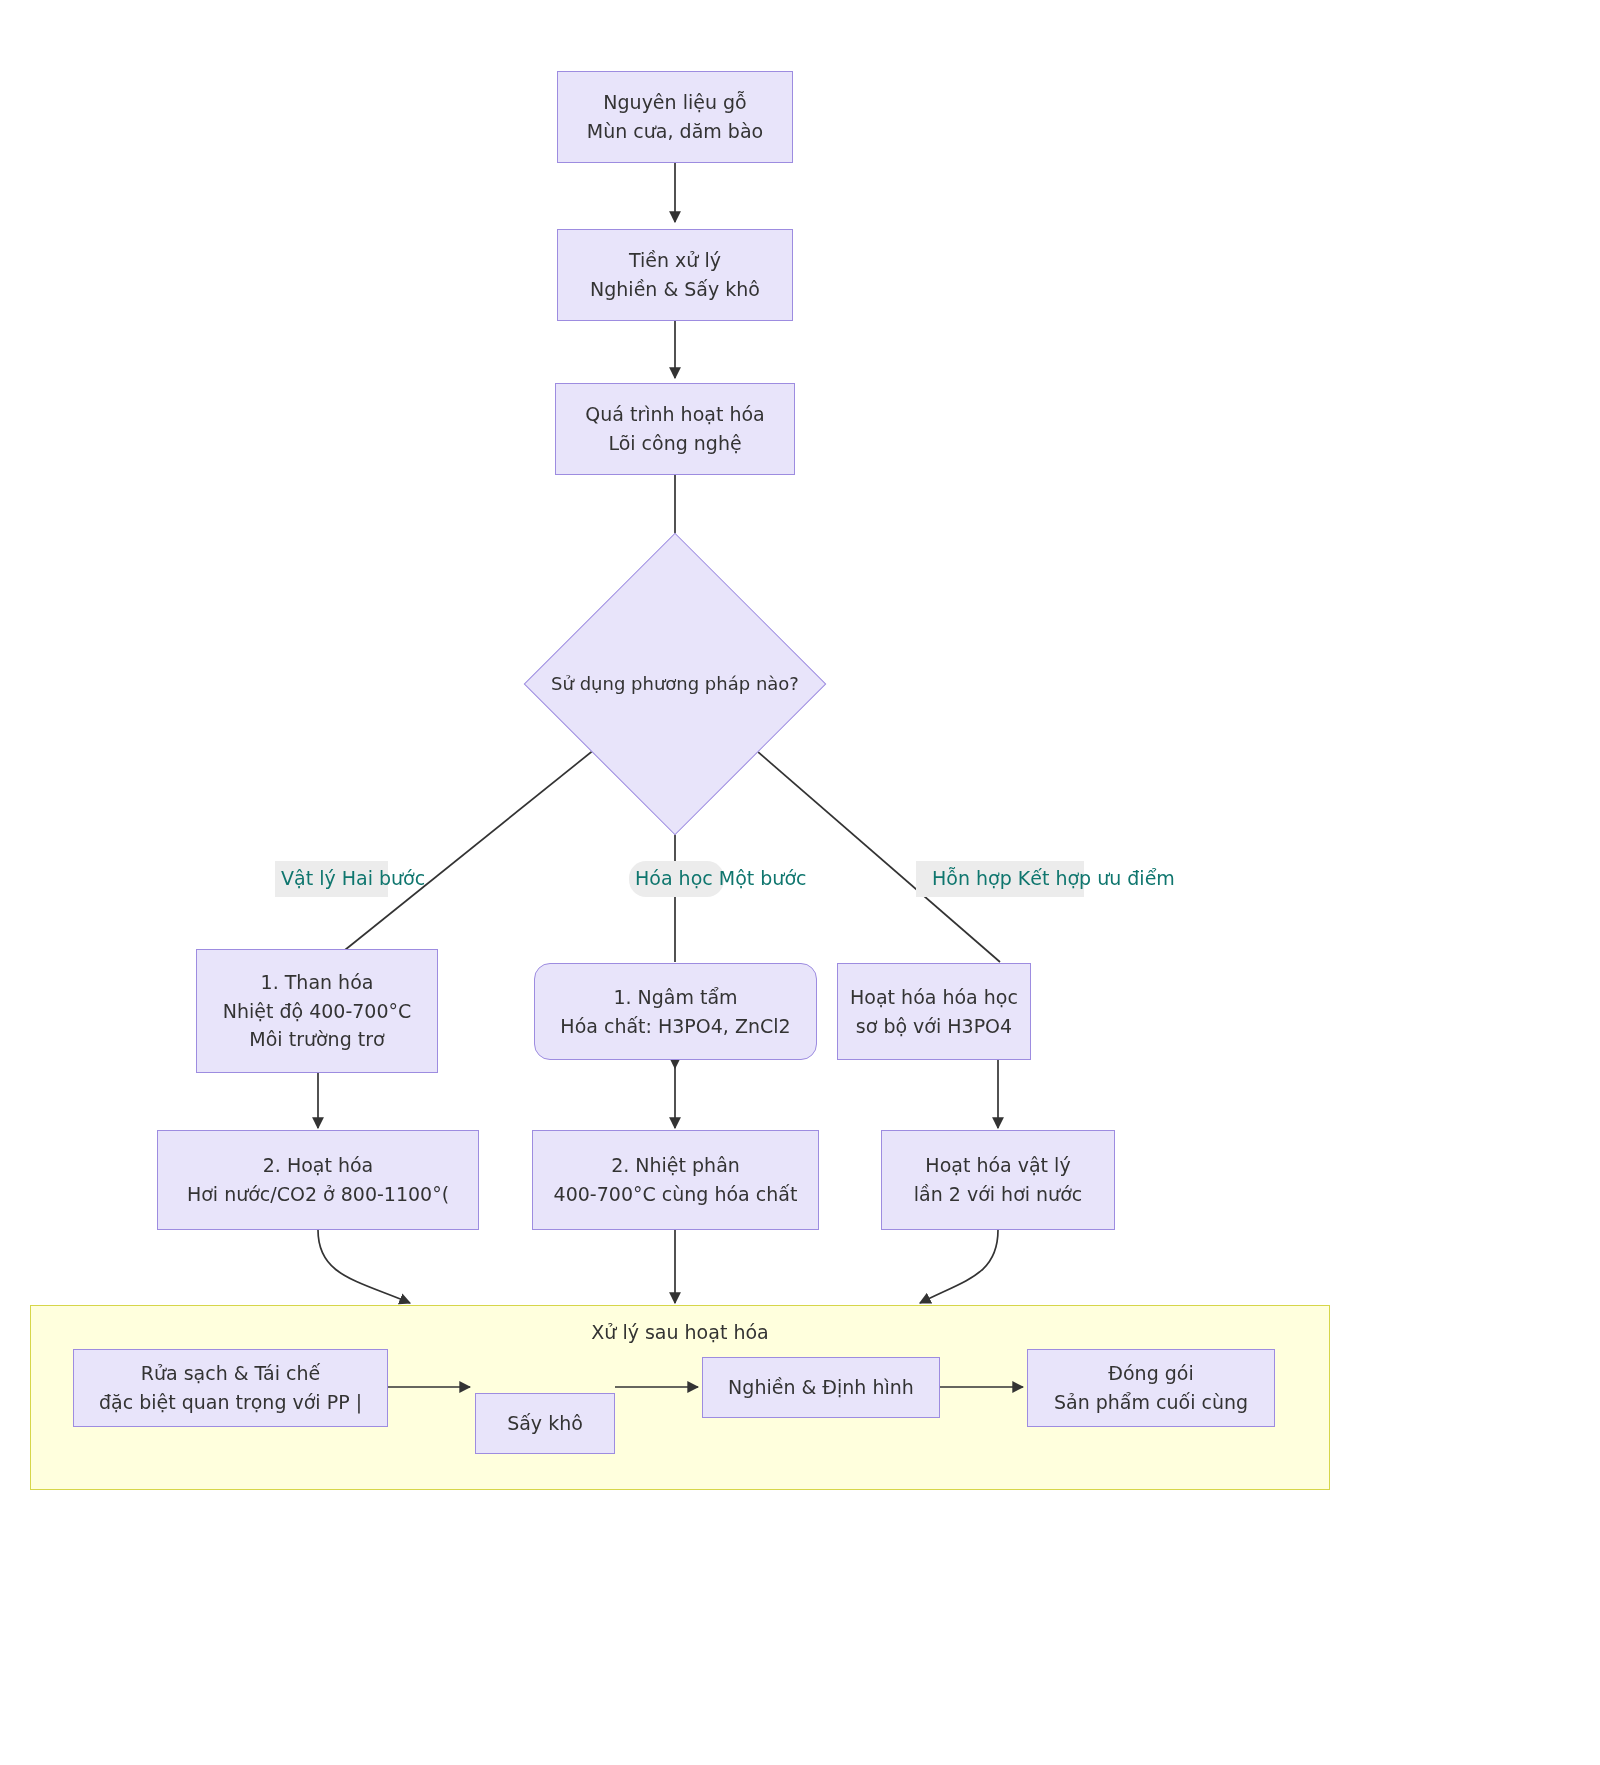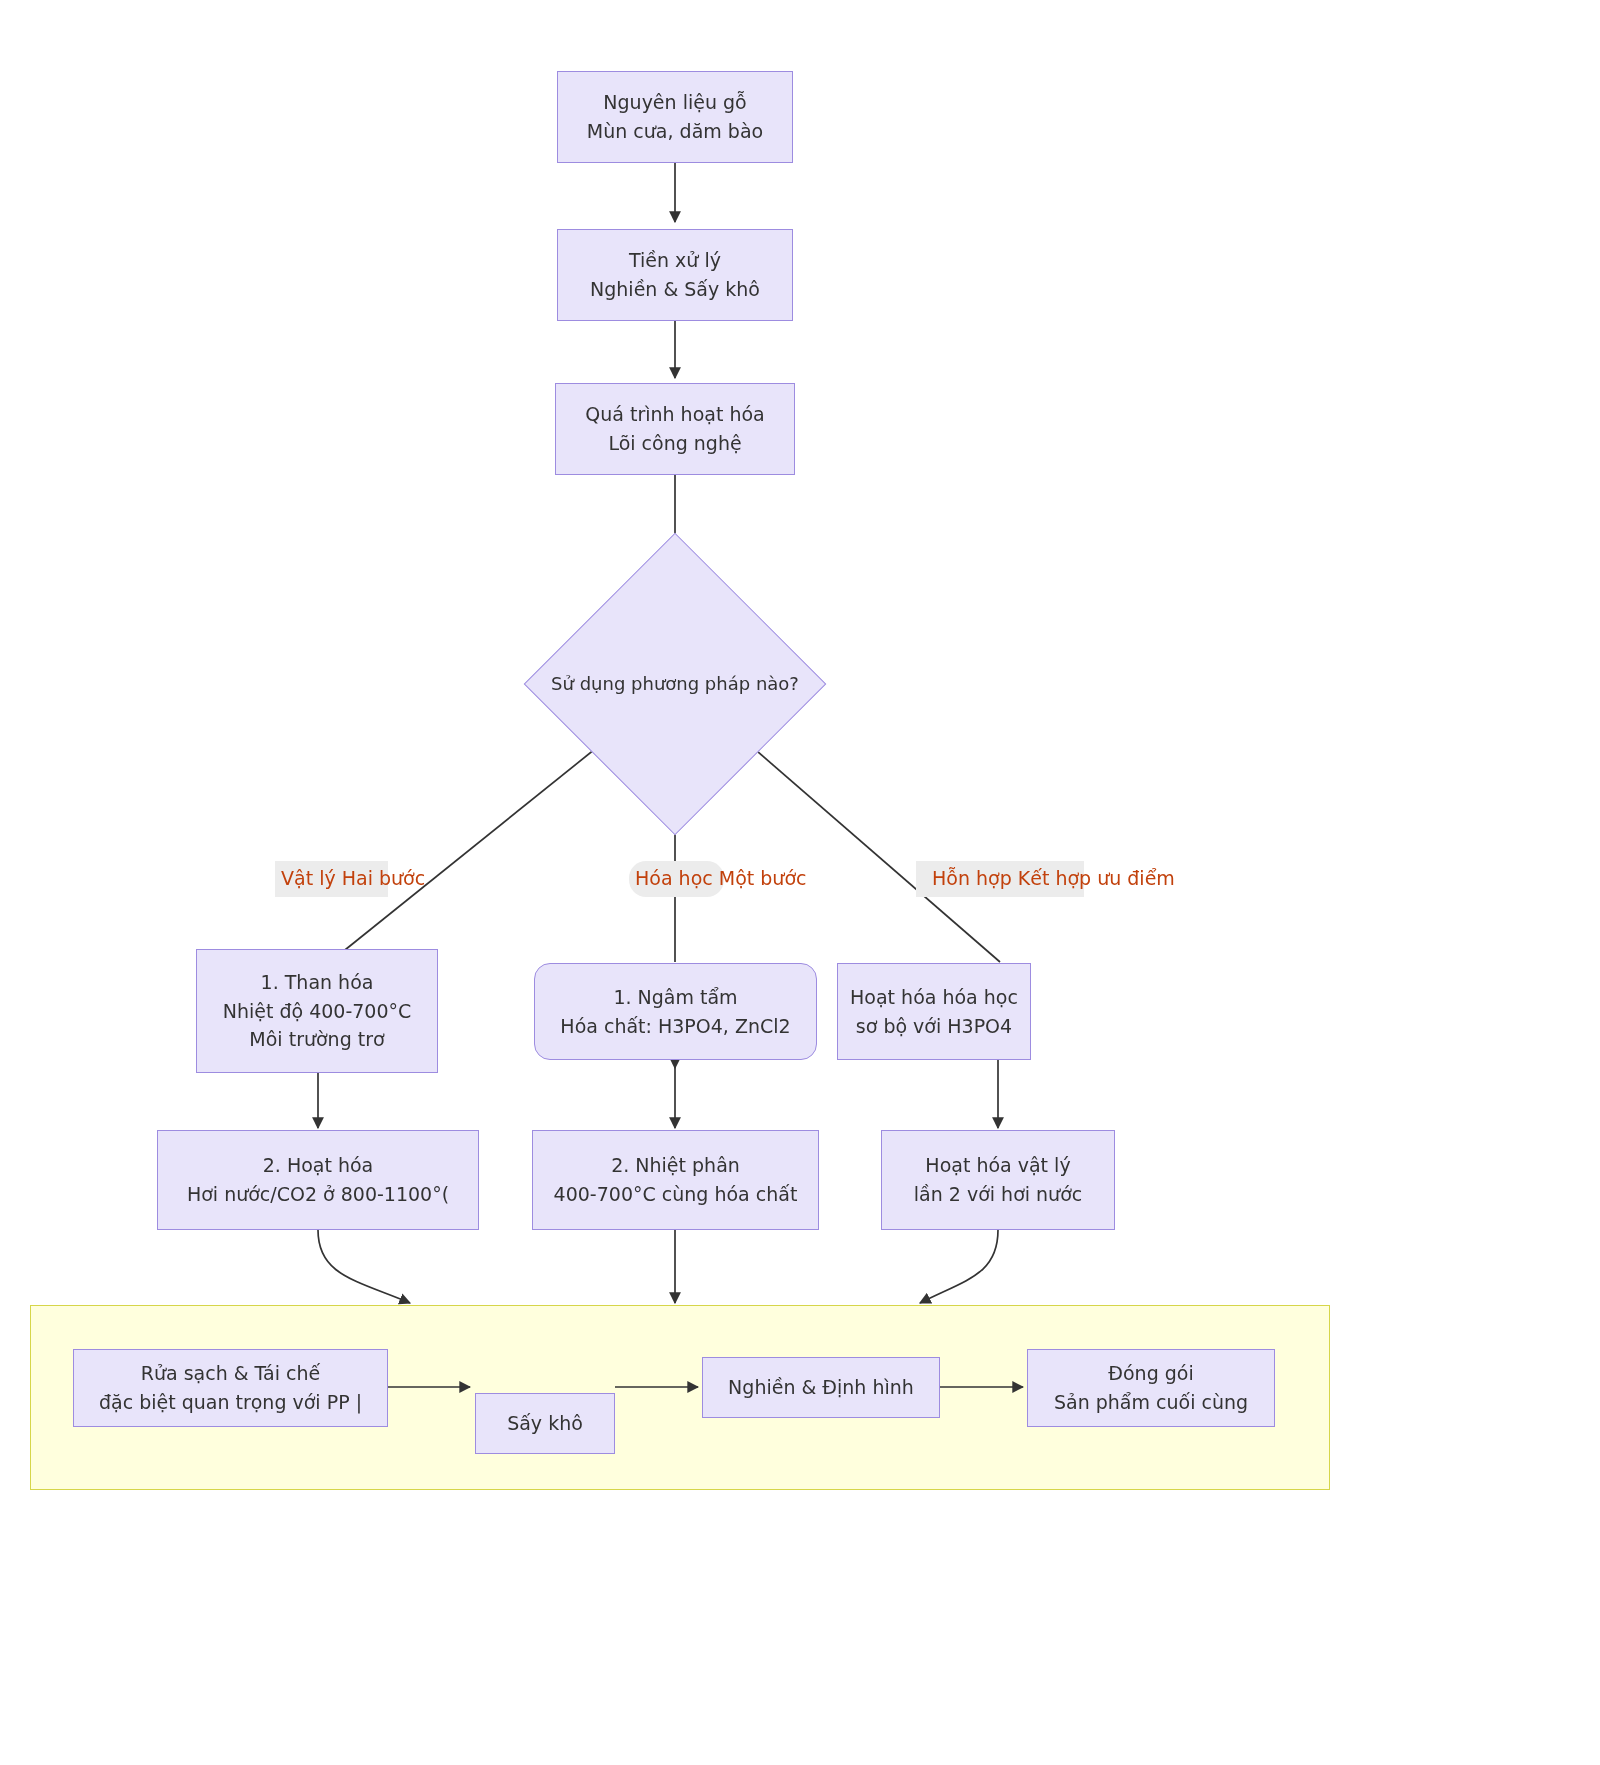--- a/index.html
+++ b/index.html
@@ -36,21 +36,21 @@
   .diamond-label{
     position:absolute;
     font-size:18px;color:#333333;white-space:nowrap;
     text-align:center;
   }
 
   .edge-label{
     position:absolute;
     background:#ececec;
     font-size:19px;line-height:1.55;
-    color:#c2410c;
+    color:#0f766e;
     text-align:right;
     padding:3px 6px 4px 6px;
     box-sizing:border-box;
     white-space:nowrap;
   }
 
   .subgraph{
     position:absolute;
     background:#ffffdd;
     border:1.4px solid #d6d64a;
@@ -60,20 +60,21 @@
     position:absolute;
     font-size:19px;color:#333333;white-space:nowrap;text-align:center;
   }
 </style>
 </head>
 <body>
 
 <div id="canvas">
 
   <div class="subgraph" style="left:30px;top:1305px;width:1300px;height:185px;"></div>
+  <div class="subgraph-title" style="left:30px;top:1321px;width:1300px;">Xử lý sau hoạt hóa</div>
 
   <svg id="wires" viewBox="0 0 1600 1765">
     <defs>
       <marker id="ah" viewBox="0 0 10 10" refX="9" refY="5" markerWidth="7" markerHeight="7" orient="auto-start-reverse">
         <path d="M 0 0 L 10 5 L 0 10 z" fill="#333333"></path>
       </marker>
     </defs>
     <g stroke="#333333" stroke-width="1.7" fill="none" marker-end="url(#ah)">
 
       <path d="M 675 163 L 675 222"></path>

